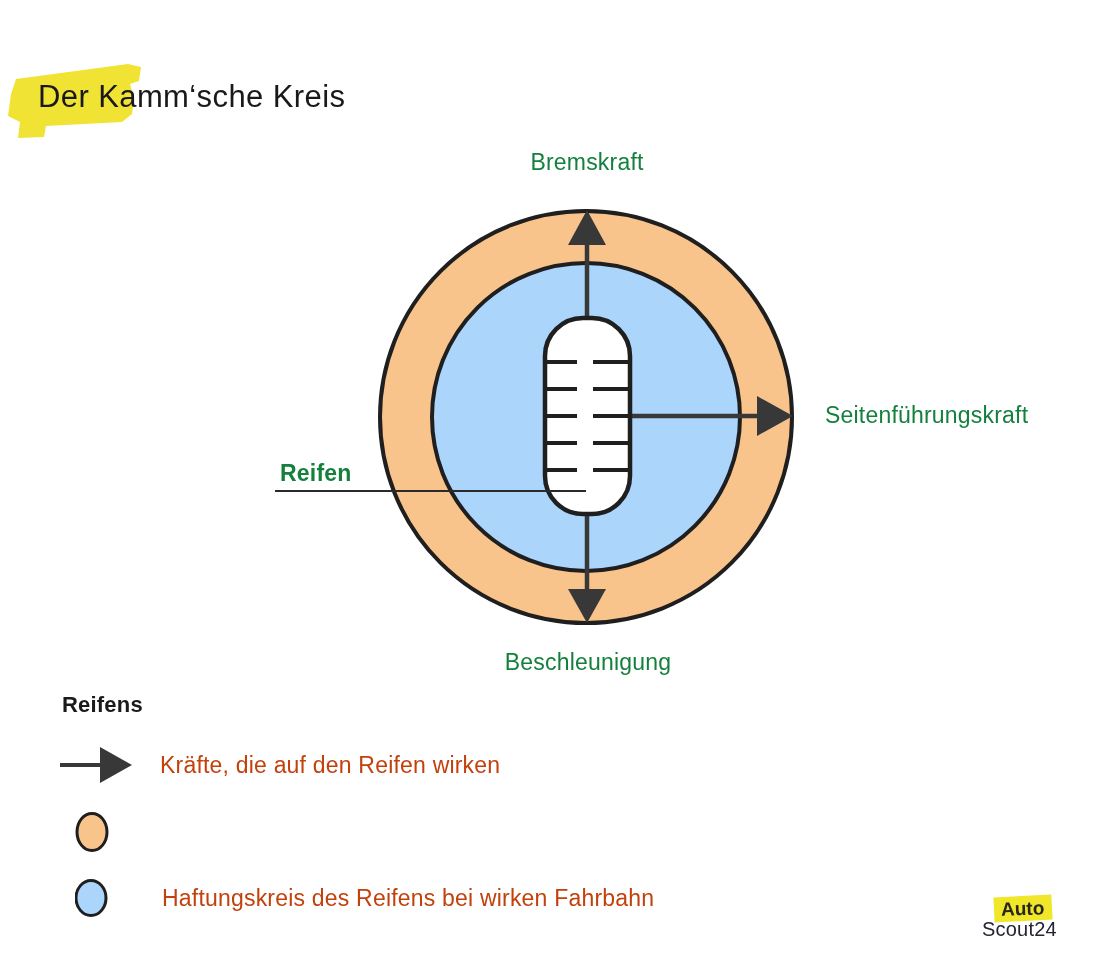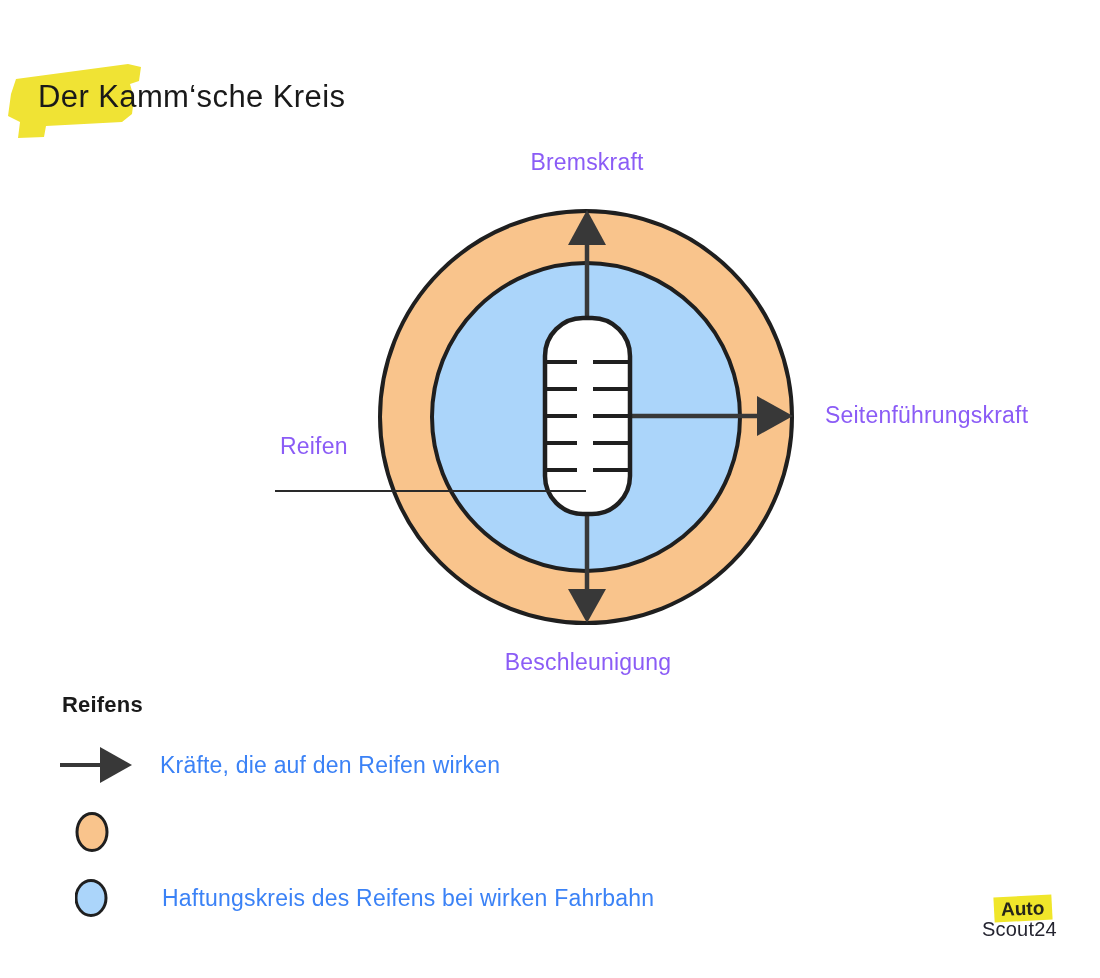--- a/index.html
+++ b/index.html
@@ -40,43 +40,43 @@
     left: 0; top: 0;
     width: 1100px; height: 978px;
   }
 
   
   .dia-label {
     position: absolute;
     font-size: 23px;
     letter-spacing: 0.2px;
     line-height: 1.1;
-    color: #8b5cf6;
+    color: #15803d;
     white-space: nowrap;
   }
   .label-top    { left: 587px; top: 150px; transform: translateX(-50%); }
   .label-right  { left: 825px; top: 403px; }
   .label-bottom { left: 588px; top: 650px; transform: translateX(-50%); }
-  .label-tire   { left: 280px; top: 434px; }
+  .label-tire   { left: 280px; top: 461px; font-weight: bold; }
 
   
   .legend-heading {
     position: absolute;
     left: 62px; top: 692px;
     font-size: 22px;
     font-weight: 700;
     letter-spacing: 0.2px;
     color: #1a1a1a;
     white-space: nowrap;
   }
   .legend-label {
     position: absolute;
     font-size: 23px;
     letter-spacing: 0.2px;
-    color: #3b82f6;
+    color: #c2410c;
     white-space: nowrap;
   }
   .legend-label.row-1 { left: 160px; top: 752px; }
   .legend-label.row-2 { left: 157px; top: 819px; }
   .legend-label.row-3 { left: 162px; top: 885px; }
   .legend-icon { position: absolute; }
   .icon-arrow   { left: 58px; top: 744px; }
   .icon-dry     { left: 75px; top: 812px; }
   .icon-wet     { left: 75px; top: 879px; }
 

